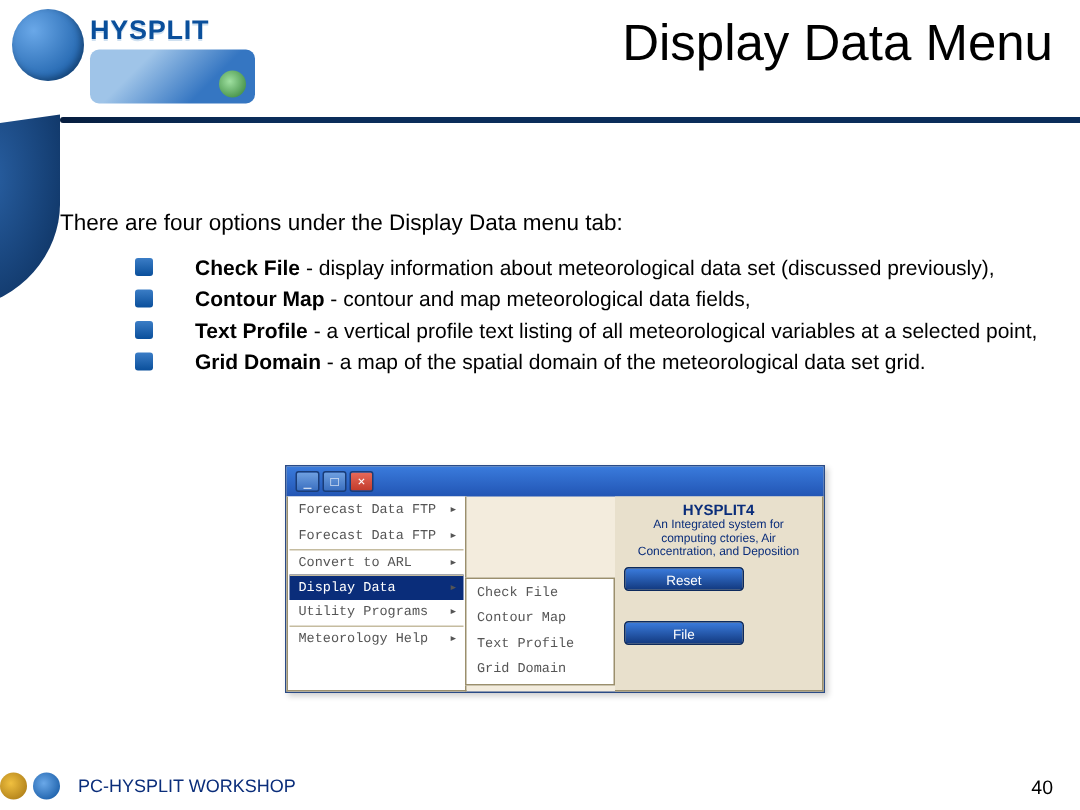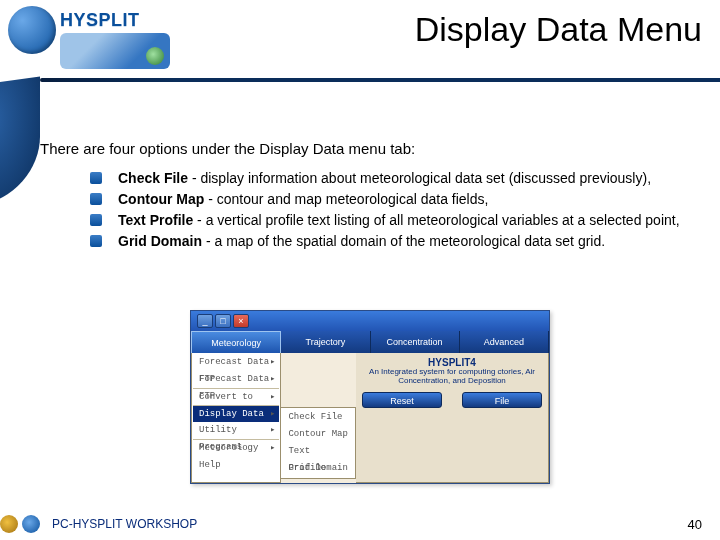--- a/index.html
+++ b/index.html
@@ -91,21 +91,21 @@
   .bullet-list {
     list-style: none;
     margin-left: 50px;
   }
   .bullet-list li {
     position: relative;
     font-size: 14px;
     color: #000;
     line-height: 1.35;
     margin-bottom: 2px;
-    padding-left: 28px;
+    padding-left: 40px;
   }
   .bullet-list li::before {
     content: "";
     position: absolute;
     left: 0; top: 3px;
     width: 12px; height: 12px;
     background: linear-gradient(to bottom, #3b7dc6, #0a4f9b);
     border-radius: 2px;
   }
   .bold { font-weight: bold; }
@@ -225,21 +225,21 @@
     font-weight: bold;
     text-align: center;
   }
   .right-panel .h4-sub {
     color: #0a2d7a;
     font-size: 8px;
     text-align: center;
     line-height: 1.1;
     margin-bottom: 6px;
   }
-  .btn-row { display: flex; gap: 20px; justify-content: center; margin-top: 4px;}
+  .btn-row { display: flex; gap: 20px; justify-content: center; margin-top: 4px; flex-direction: column;}
   .pill-btn {
     width: 80px; height: 16px;
     background: linear-gradient(to bottom, #3a7bdc, #133a80);
     color: #fff;
     font-size: 9px;
     text-align: center;
     line-height: 16px;
     border-radius: 3px;
     border: 1px solid #0d2a5c;
   }
@@ -294,26 +294,20 @@
     <li><span class="bold">Text Profile</span><span> - a vertical profile text listing of all meteorological variables at a selected point,</span></li>
     <li><span class="bold">Grid Domain</span><span> - a map of the spatial domain of the meteorological data set grid.</span></li>
   </ul>
 </div>
 
 <div class="embedded">
   <div class="win-titlebar">
     <span class="win-btn">_</span>
     <span class="win-btn">□</span>
     <span class="win-btn close">×</span>
-  </div>
-  <div class="menubar">
-    <div class="mtab active">Meteorology</div>
-    <div class="mtab">Trajectory</div>
-    <div class="mtab">Concentration</div>
-    <div class="mtab">Advanced</div>
   </div>
   <div class="dropdown-area">
     <div class="side-menu">
       <div class="side-item">Forecast Data FTP</div>
       <div class="side-item">Forecast Data FTP</div>
       <div class="side-item sep">Convert to ARL</div>
       <div class="side-item sep hl">Display Data</div>
       <div class="side-item">Utility Programs</div>
       <div class="side-item sep">Meteorology Help</div>
     </div>

